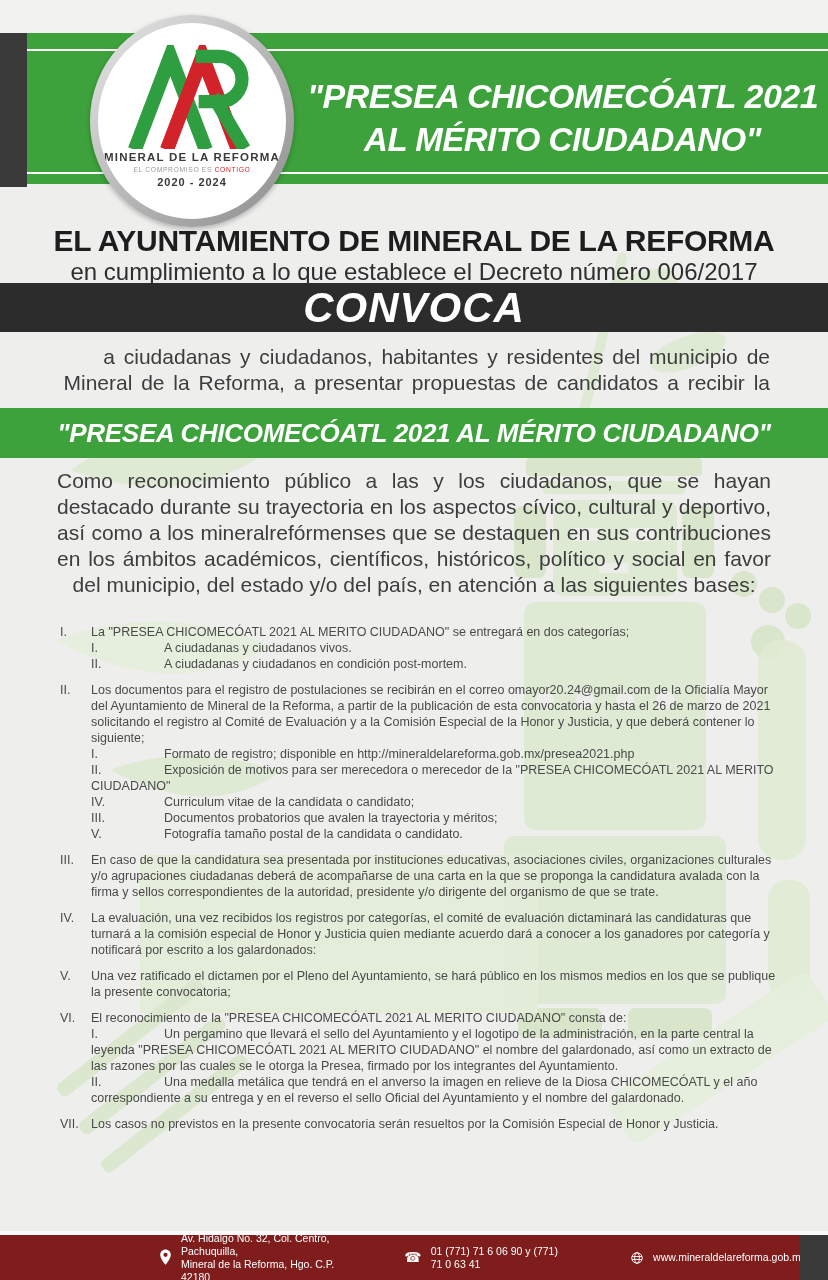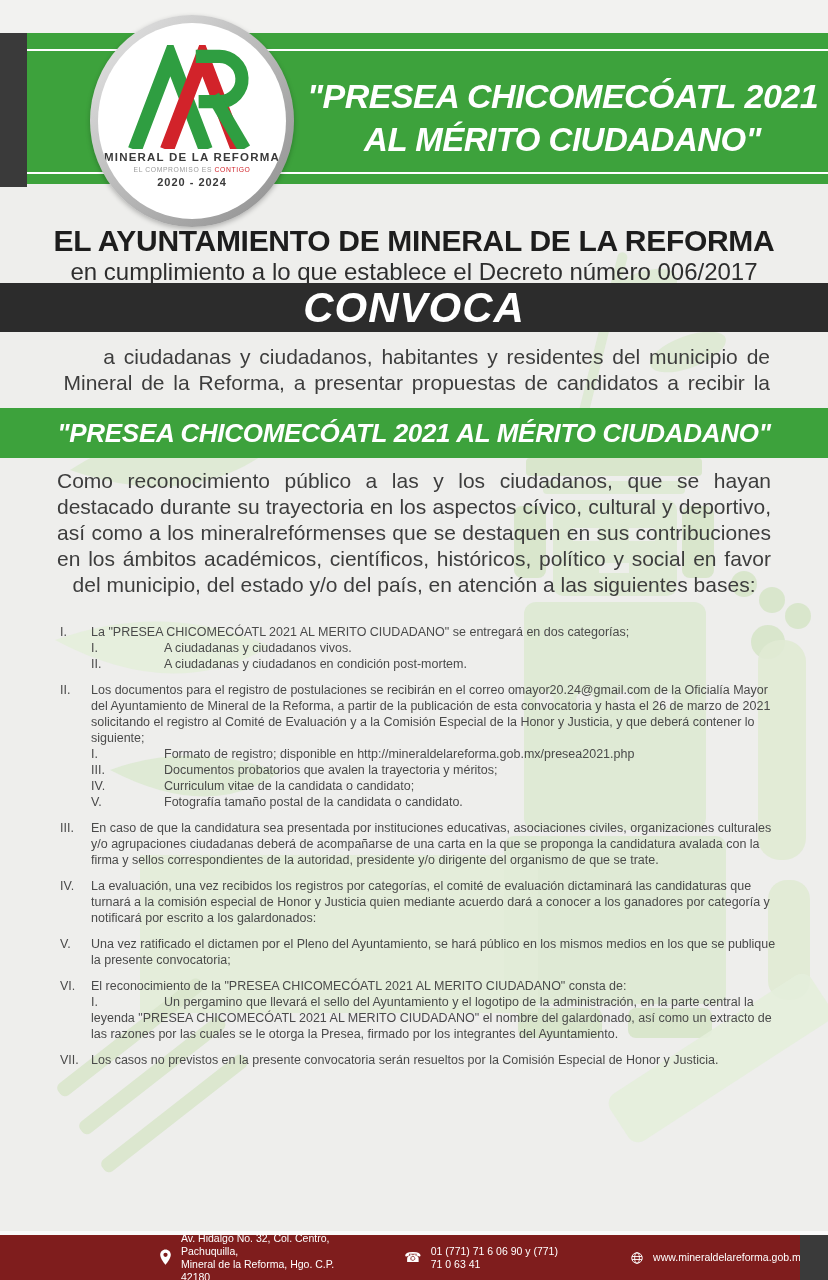--- a/index.html
+++ b/index.html
@@ -171,22 +171,23 @@
           <div>La "PRESEA CHICOMECÓATL 2021 AL MERITO CIUDADANO" se entregará en dos categorías;</div>
           <div class="sub-item"><span class="sub-num">I.</span><span>A ciudadanas y ciudadanos vivos.</span></div>
           <div class="sub-item"><span class="sub-num">II.</span><span>A ciudadanas y ciudadanos en condición post-mortem.</span></div>
         </div>
       </div>
       <div class="base-item">
         <span class="base-num">II.</span>
         <div class="base-body">
           <div>Los documentos para el registro de postulaciones se recibirán en el correo omayor20.24@gmail.com de la Oficialía Mayor del Ayuntamiento de Mineral de la Reforma, a partir de la publicación de esta convocatoria y hasta el 26 de marzo de 2021 solicitando el registro al Comité de Evaluación y a la Comisión Especial de la Honor y Justicia, y que deberá contener lo siguiente;</div>
           <div class="sub-item"><span class="sub-num">I.</span><span>Formato de registro; disponible en http://mineraldelareforma.gob.mx/presea2021.php</span></div>
+          <div class="sub-item"><span class="sub-num">II.</span><span>Exposición de motivos para ser merecedora o merecedor de la "PRESEA CHICOMECÓATL 2021 AL MERITO CIUDADANO"</span></div>
+          <div class="sub-item"><span class="sub-num">IV.</span><span>Curriculum vitae de la candidata o candidato;</span></div>
           <div class="sub-item"><span class="sub-num">III.</span><span>Documentos probatorios que avalen la trayectoria y méritos;</span></div>
-          <div class="sub-item"><span class="sub-num">IV.</span><span>Curriculum vitae de la candidata o candidato;</span></div>
           <div class="sub-item"><span class="sub-num">V.</span><span>Fotografía tamaño postal de la candidata o candidato.</span></div>
         </div>
       </div>
       <div class="base-item">
         <span class="base-num">III.</span>
         <div class="base-body">
           <div>En caso de que la candidatura sea presentada por instituciones educativas, asociaciones civiles, organizaciones culturales y/o agrupaciones ciudadanas deberá de acompañarse de una carta en la que se proponga la candidatura avalada con la firma y sellos correspondientes de la autoridad, presidente y/o dirigente del organismo de que se trate.</div>
         </div>
       </div>
       <div class="base-item">
@@ -199,20 +200,21 @@
         <span class="base-num">V.</span>
         <div class="base-body">
           <div>Una vez ratificado el dictamen por el Pleno del Ayuntamiento, se hará público en los mismos medios en los que se publique la presente convocatoria;</div>
         </div>
       </div>
       <div class="base-item">
         <span class="base-num">VI.</span>
         <div class="base-body">
           <div>El reconocimiento de la "PRESEA CHICOMECÓATL 2021 AL MERITO CIUDADANO" consta de:</div>
           <div class="sub-item"><span class="sub-num">I.</span><span>Un pergamino que llevará el sello del Ayuntamiento y el logotipo de la administración, en la parte central la leyenda "PRESEA CHICOMECÓATL 2021 AL MERITO CIUDADANO" el nombre del galardonado, así como un extracto de las razones por las cuales se le otorga la Presea, firmado por los integrantes del Ayuntamiento.</span></div>
+          <div class="sub-item"><span class="sub-num">II.</span><span>Una medalla metálica que tendrá en el anverso la imagen en relieve de la Diosa CHICOMECÓATL y el año correspondiente a su entrega y en el reverso el sello Oficial del Ayuntamiento y el nombre del galardonado.</span></div>
         </div>
       </div>
       <div class="base-item">
         <span class="base-num">VII.</span>
         <div class="base-body">
           <div>Los casos no previstos en la presente convocatoria serán resueltos por la Comisión Especial de Honor y Justicia.</div>
         </div>
       </div>
     </div>
 

